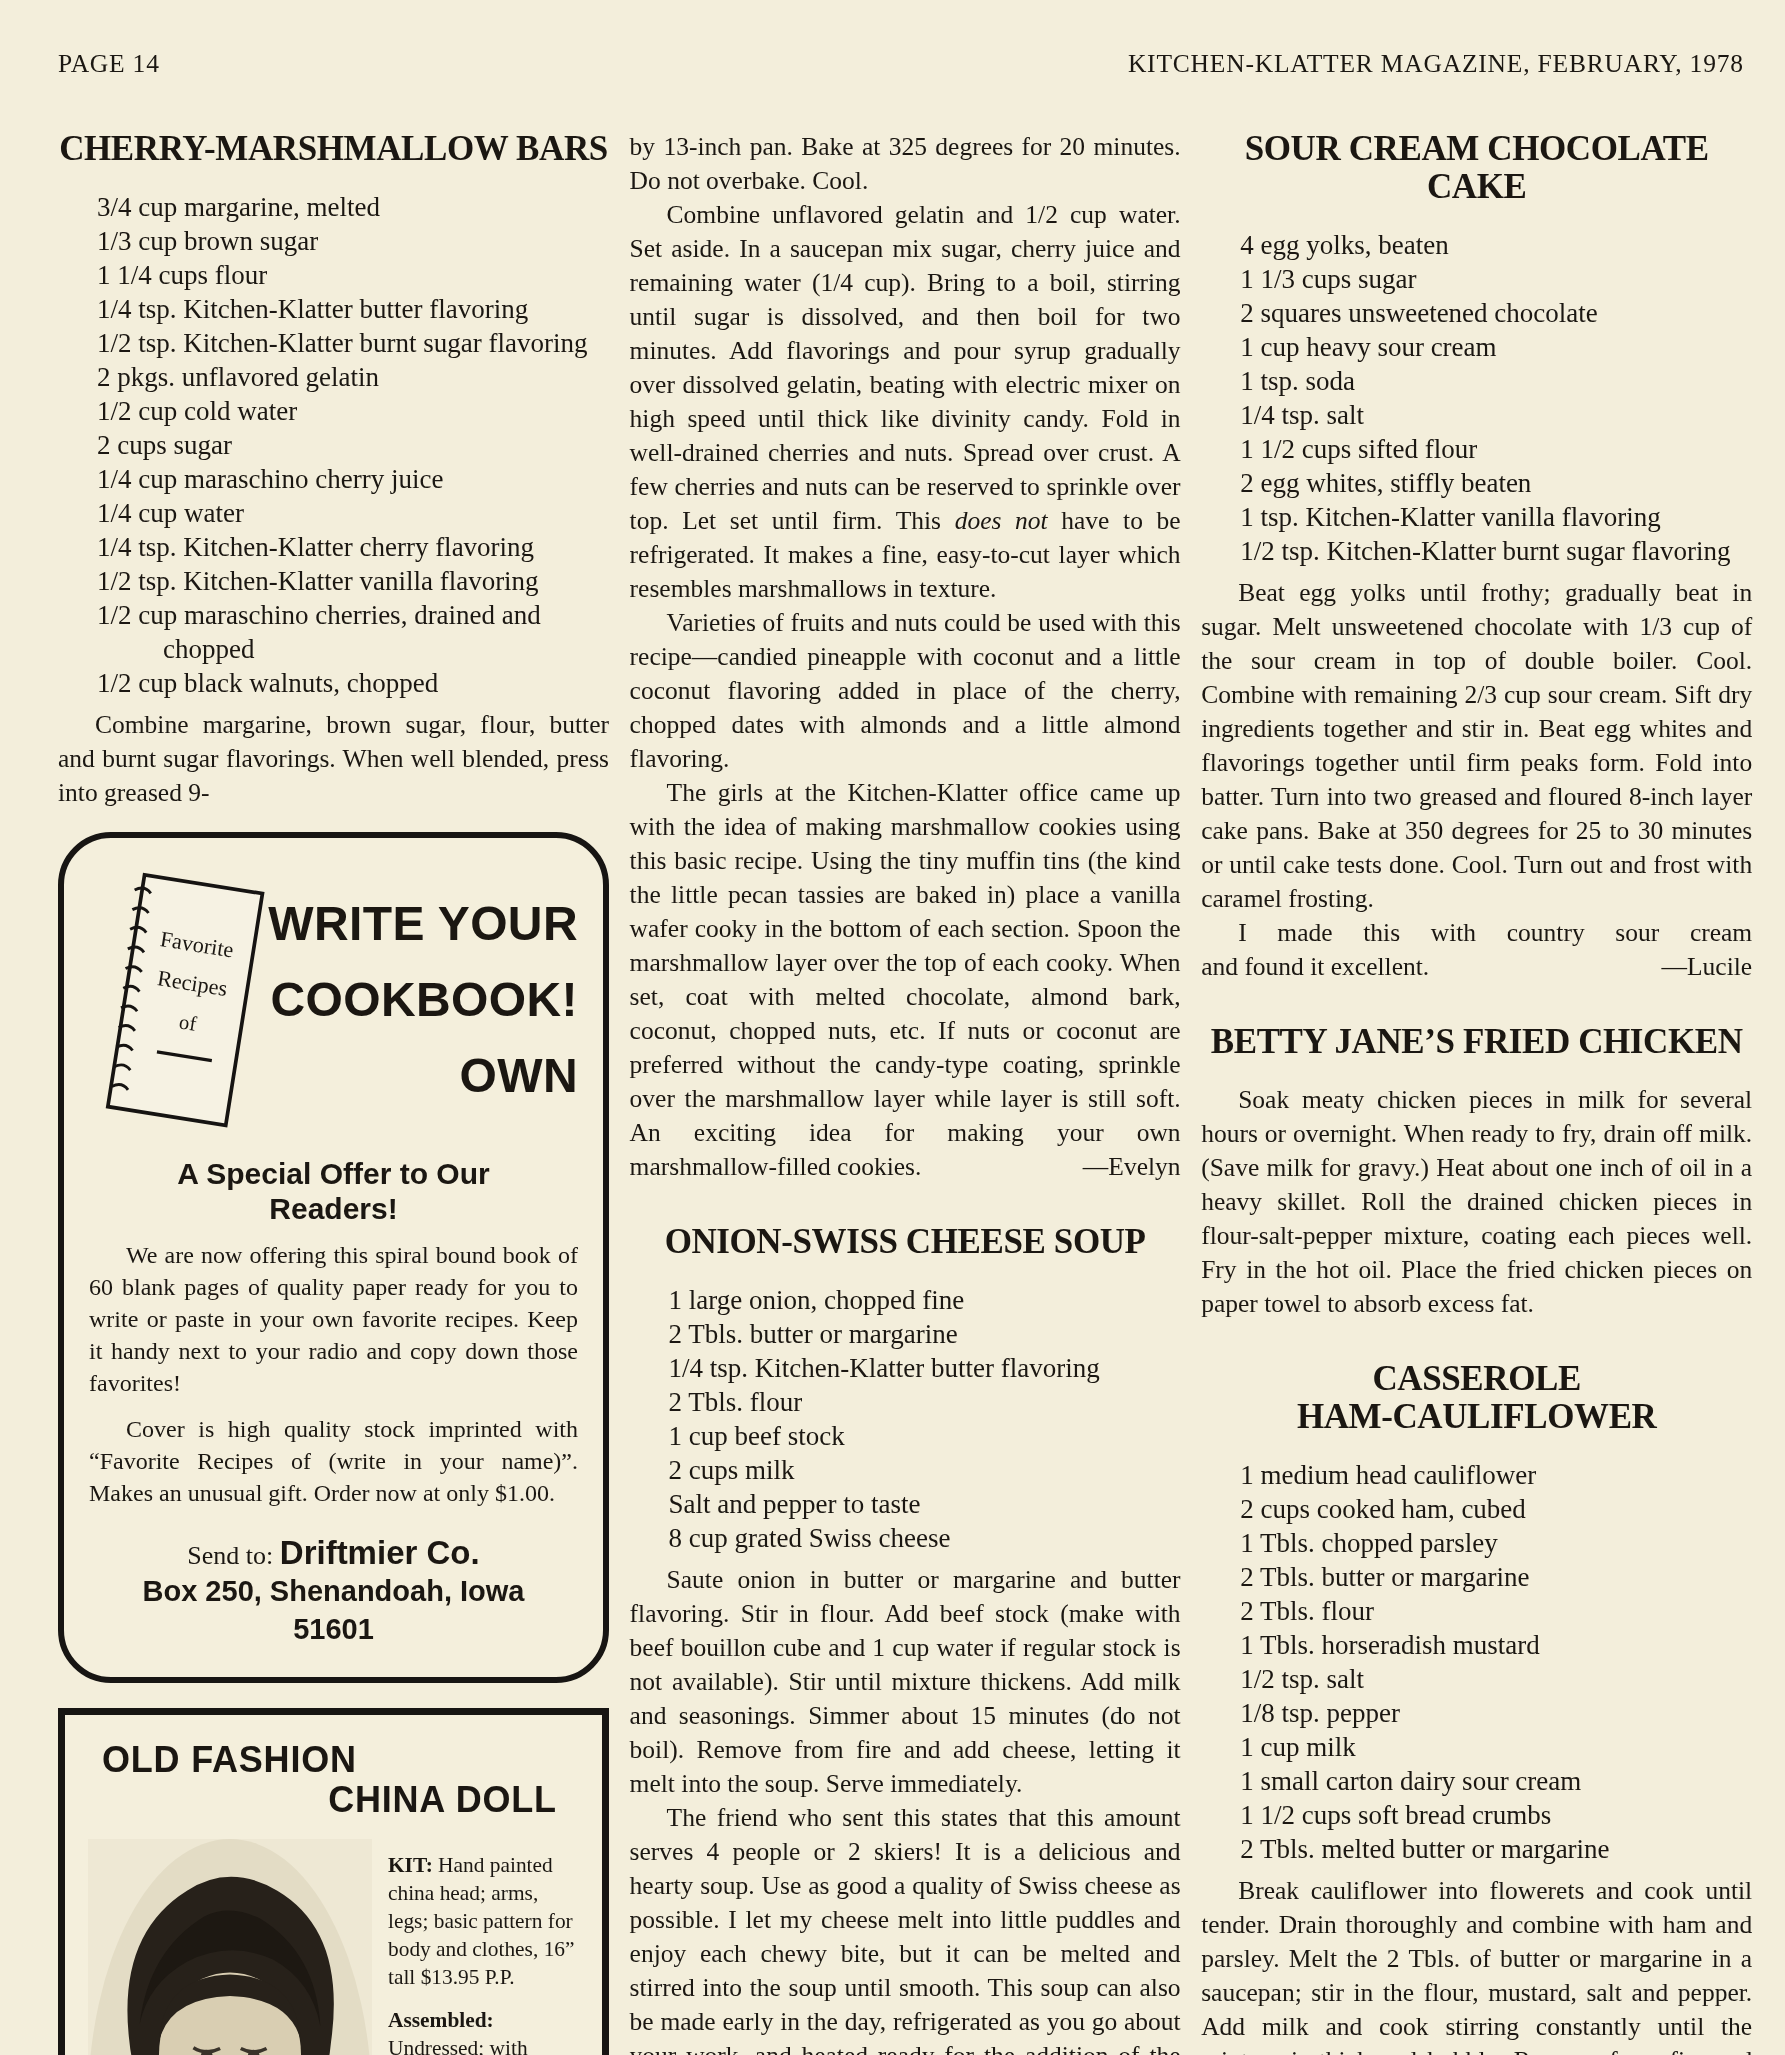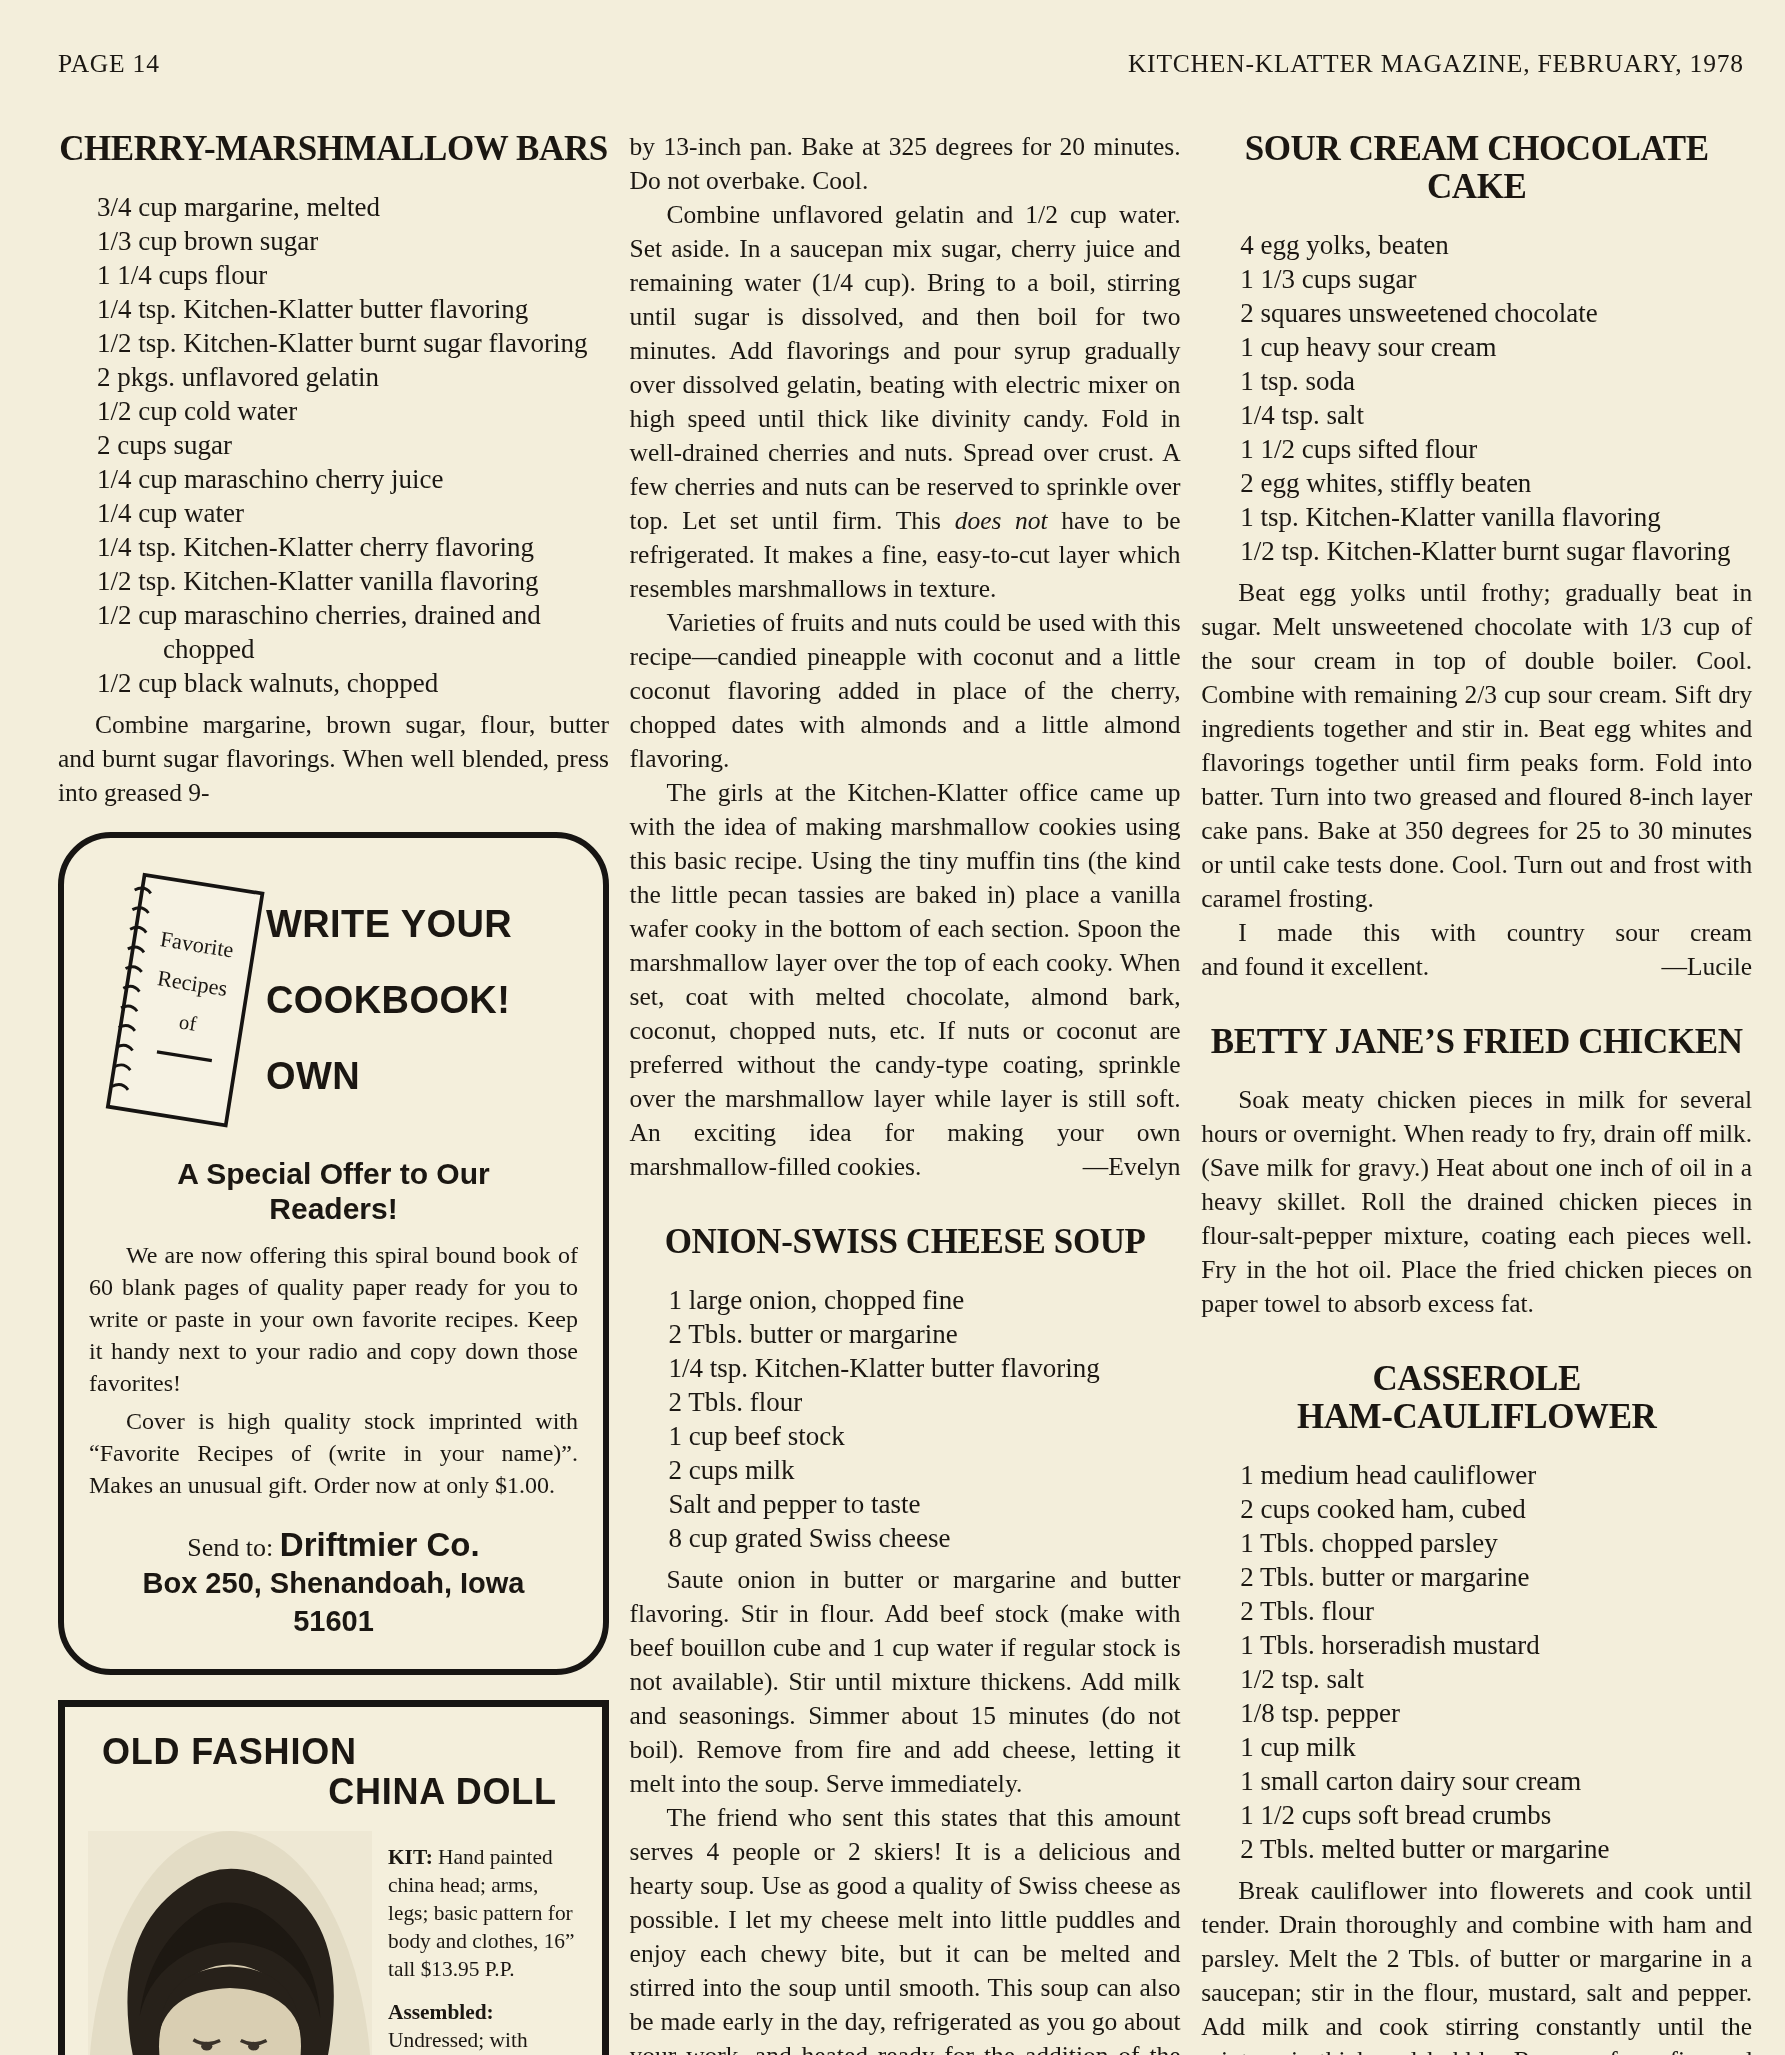--- a/index.html
+++ b/index.html
@@ -34,22 +34,22 @@
   .jlast { text-align-last:justify; }
   .sigline { font-size:25.5px; line-height:34px; display:flex; justify-content:space-between; }
   .sigline .sig { padding-left:16.4px; }
 
   
   .adbox { background:#f4efdc; border:6.6px solid #171513; margin-top:22.6px; }
   .adbox.round { border-radius:53px; padding:22.6px 25px 29px; }
   .ad1-top { display:flex; align-items:flex-start; }
   .bookwrap { width:177px; flex:0 0 177px; }
   .bookwrap svg { width:100%; height:auto; display:block; }
-  .ad1-headline { flex:1; text-align:left; font-family:"Liberation Sans", sans-serif;
-                  font-weight:bold; font-size:38px; line-height:76px; letter-spacing:0.4px;
+  .ad1-headline { flex:1; text-align:right; font-family:"Liberation Sans", sans-serif;
+                  font-weight:bold; font-size:48px; line-height:76px; letter-spacing:0.4px;
                   padding-top:25px; }
   .ad1-subhead { text-align:center; font-family:"Liberation Sans", sans-serif; font-weight:bold;
                  font-size:30px; line-height:1.15; margin:16.4px auto 12.3px; max-width:403px; }
   .adp { font-size:24px; line-height:32px; }
   .sendline { text-align:center; margin-top:25px; font-size:26px; }
   .sendline .sn { font-family:"Liberation Sans", sans-serif; font-weight:bold; font-size:33px; }
   .sendaddr { text-align:center; font-family:"Liberation Sans", sans-serif; font-weight:bold;
               font-size:29px; line-height:38px; }
 
   
@@ -125,21 +125,21 @@
             </svg>
           </div>
           <div class="ad1-headline">
             <div>WRITE YOUR</div>
             <div>COOKBOOK!</div>
             <div>OWN</div>
           </div>
         </div>
         <div class="ad1-subhead">A Special Offer to Our Readers!</div>
         <p class="para indent adp">We are now offering this spiral bound book of 60 blank pages of quality paper ready for you to write or paste in your own favorite recipes. Keep it handy next to your radio and copy down those favorites!</p>
-        <p class="para indent adp" style="margin-top:6px;">Cover is high quality stock imprinted with “Favorite Recipes of (write in your name)”. Makes an unusual gift. Order now at only $1.00.</p>
+        <p class="para indent adp" style="margin-top:14px;">Cover is high quality stock imprinted with “Favorite Recipes of (write in your name)”. Makes an unusual gift. Order now at only $1.00.</p>
         <div class="sendline">
           <span>Send to:</span>
           <span class="sn">Driftmier Co.</span>
         </div>
         <div class="sendaddr">Box 250, Shenandoah, Iowa</div>
         <div class="sendaddr">51601</div>
       </div>
 
       <div class="adbox square">
         <div class="doll-h1">OLD FASHION</div>

